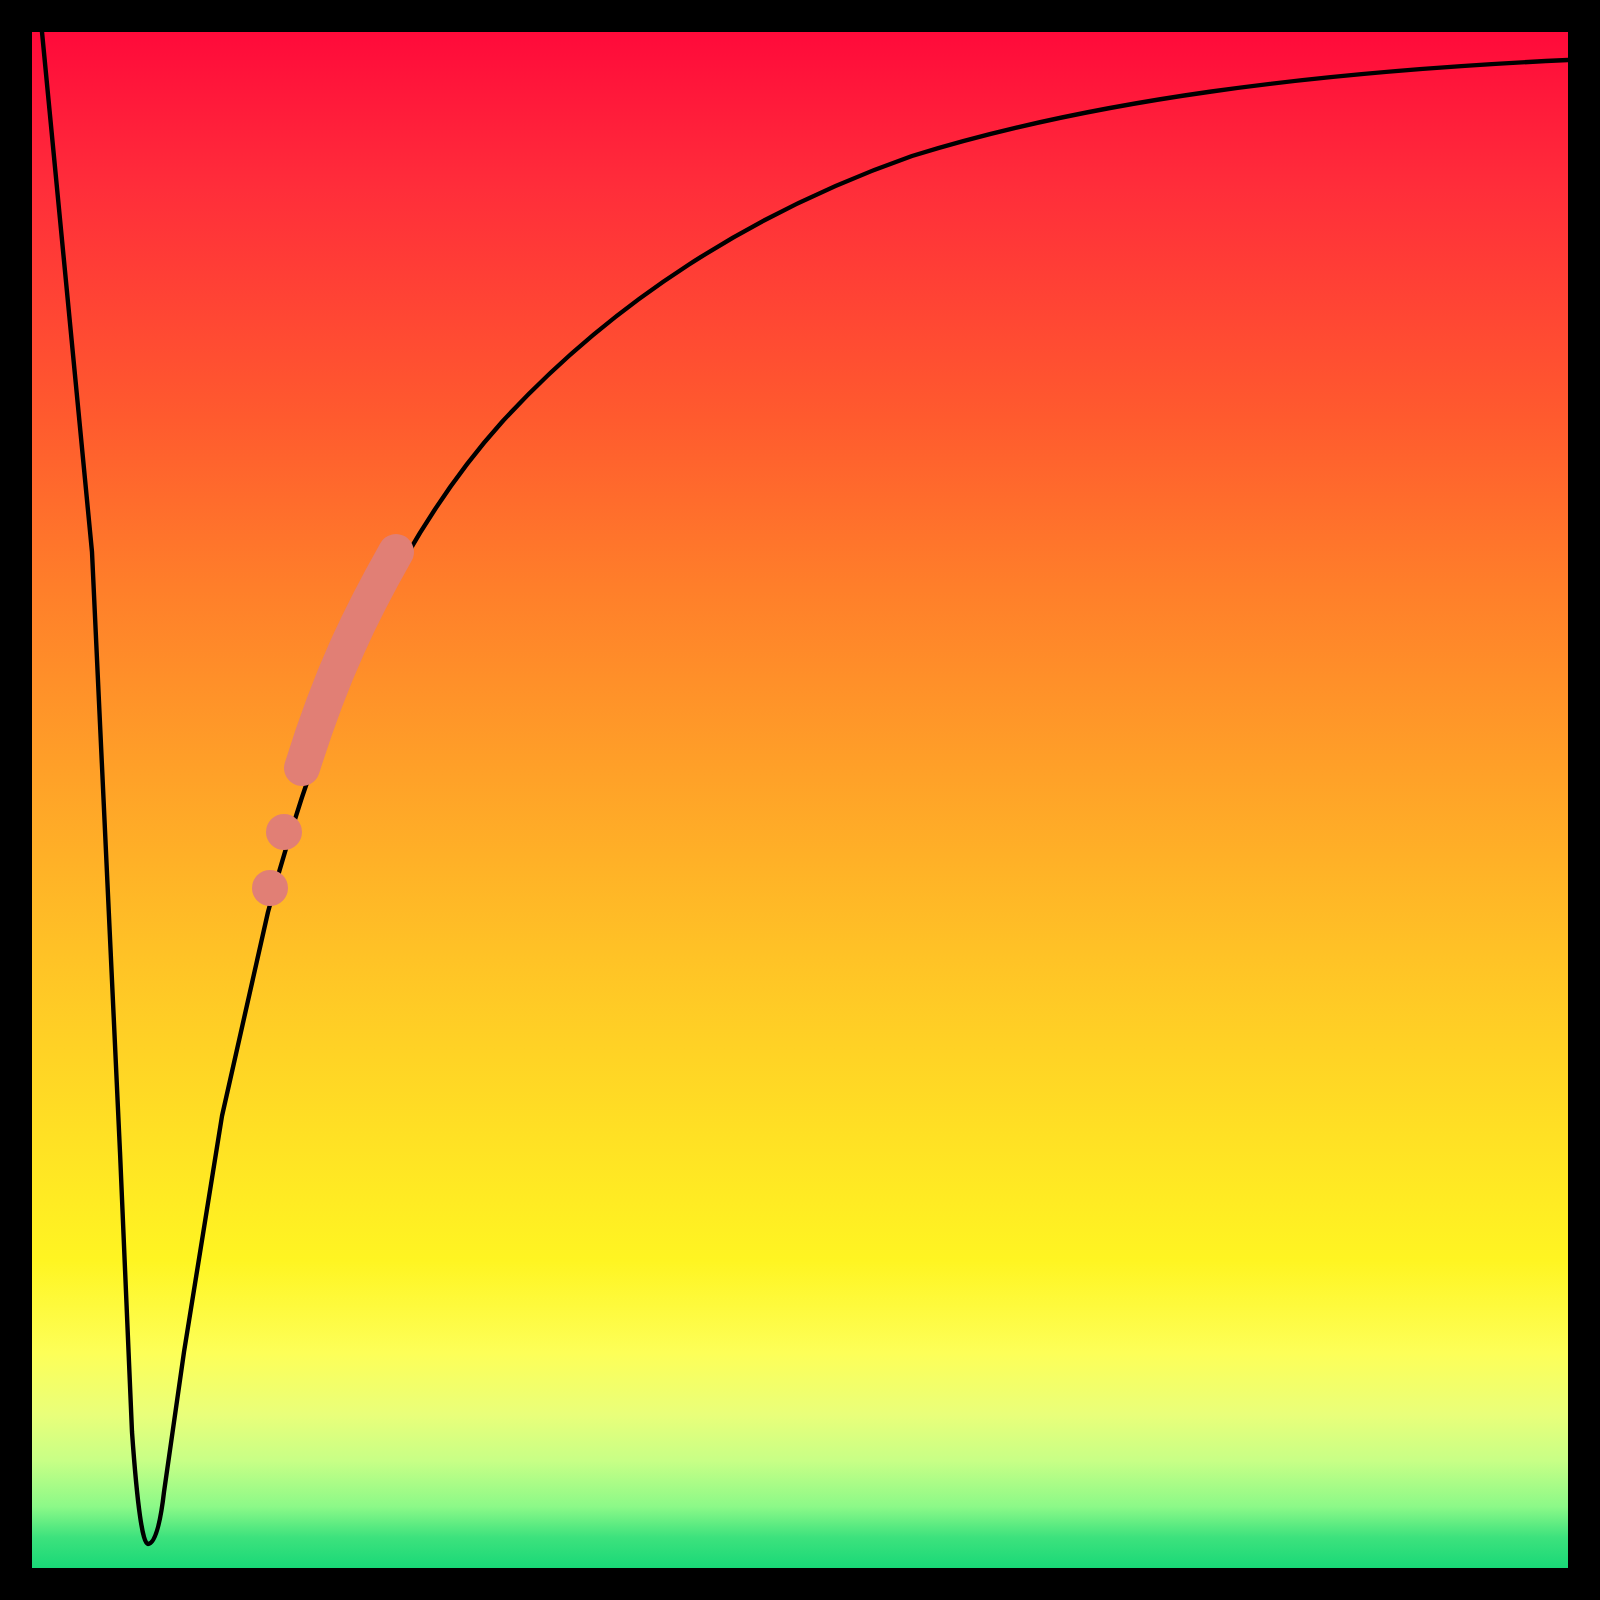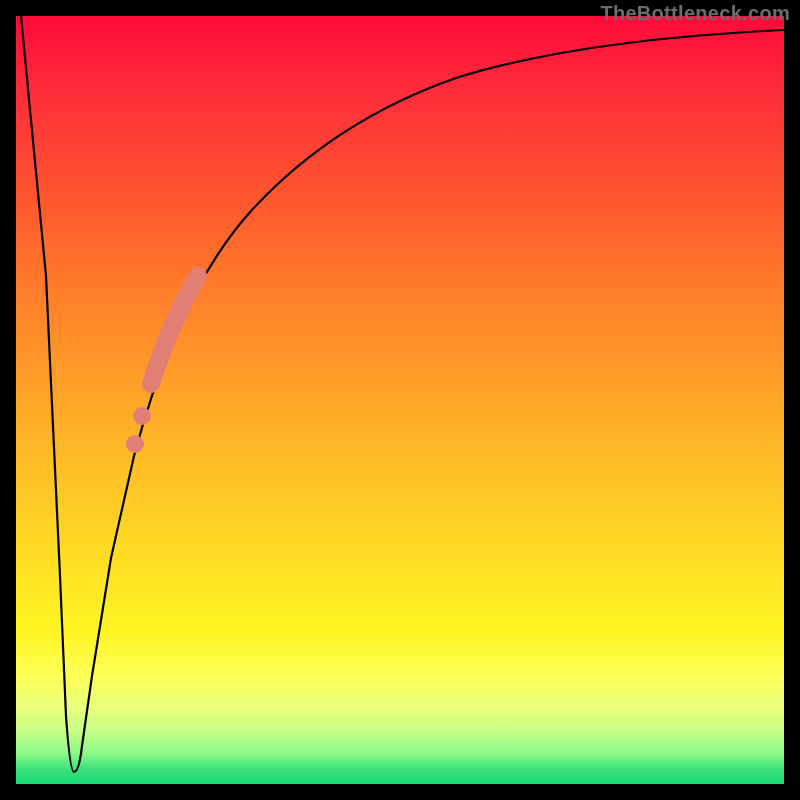--- a/index.html
+++ b/index.html
@@ -98,14 +98,13 @@
            C 290 135 360 90 440 62
            C 530 34 640 20 768 14"></path>
 
       <path class="marker-stroke" d="M 135 368
            C 150 320 165 290 182 260"></path>
 
       <circle class="marker-dot" cx="126" cy="400" r="9"></circle>
       <circle class="marker-dot" cx="119" cy="428" r="9"></circle>
     </svg>
   </div>
-  <div class="watermark">TheBottleneck.com</div>
 </div>
 
 </body></html>

